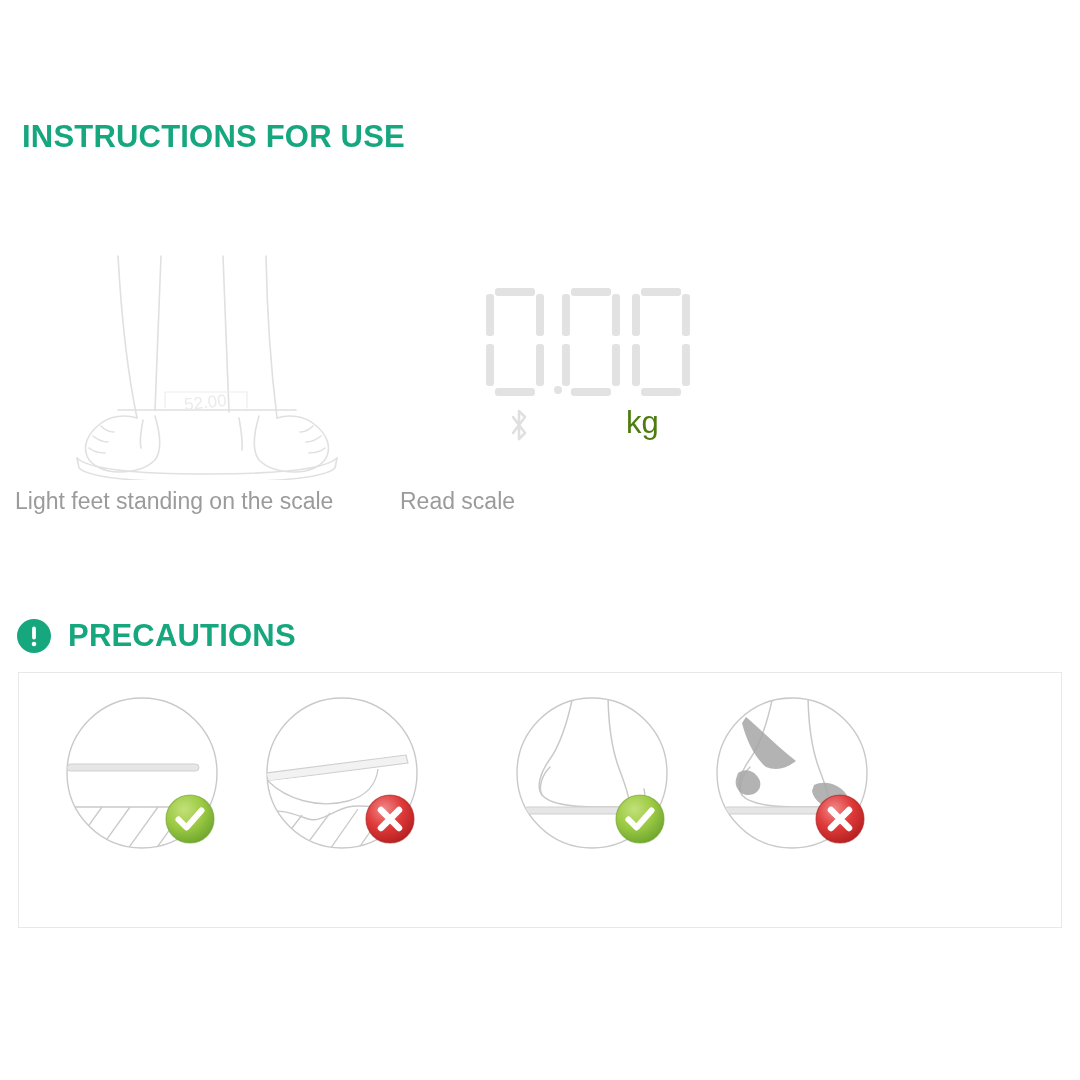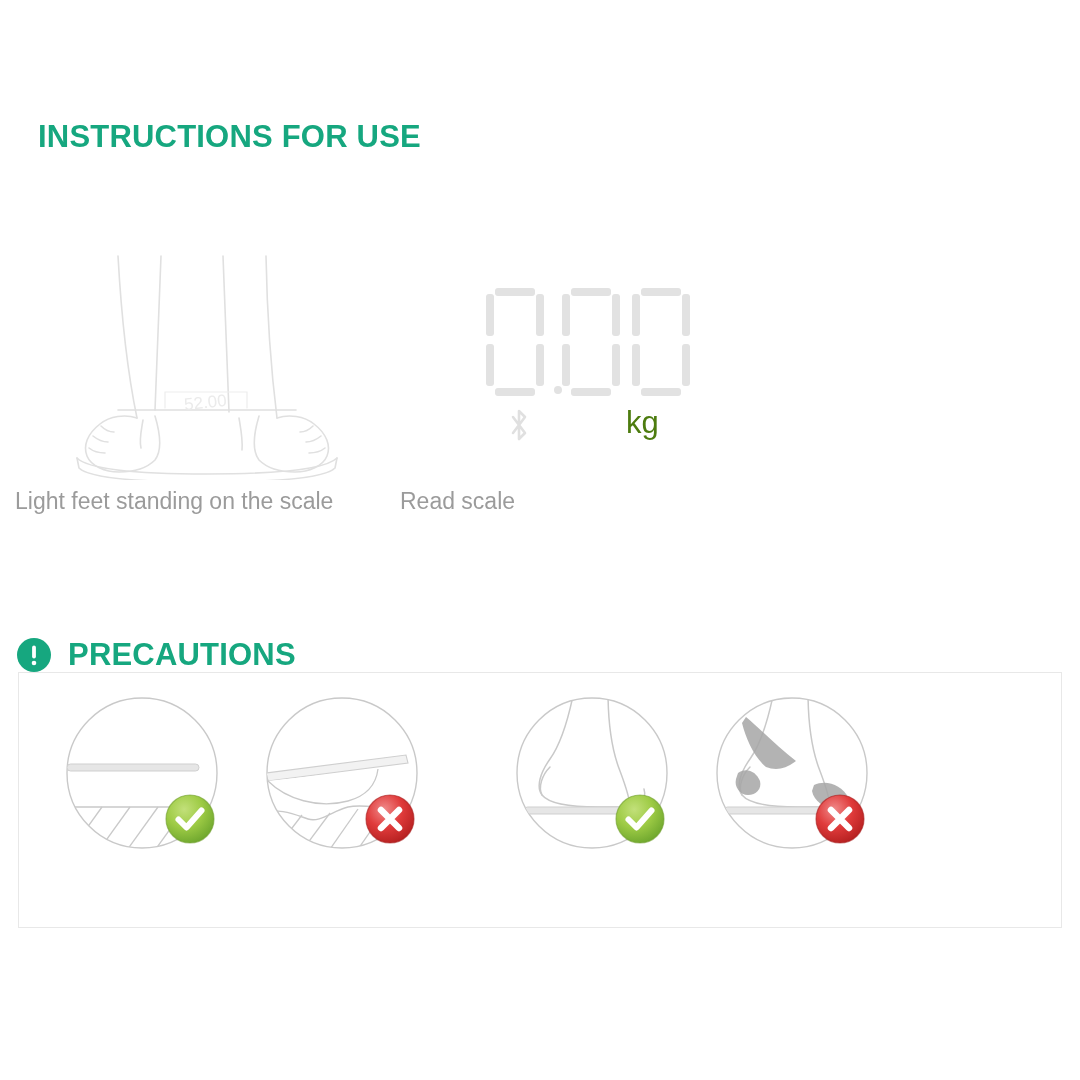--- a/index.html
+++ b/index.html
@@ -19,21 +19,20 @@
   
   #instructions-heading {
     position: absolute;
     left: 22px;
     top: 119px;
     font-size: 31px;
     font-weight: bold;
     letter-spacing: 0.2px;
     color: #16a77f;
     white-space: nowrap;
-    margin-left: 16px;
   }
 
   
   #steps-row {
     position: absolute;
     left: 0;
     top: 240px;
     width: 1080px;
     height: 300px;
   }
@@ -118,21 +117,20 @@
   }
 
   
   #precautions-heading-row {
     position: absolute;
     left: 16px;
     top: 612px;
     height: 48px;
     display: flex;
     align-items: center;
-    margin-top: 19px;
   }
   #precautions-alert-icon {
     width: 36px;
     height: 36px;
     flex: 0 0 36px;
   }
   #precautions-heading {
     margin-left: 16px;
     font-size: 31px;
     font-weight: bold;

